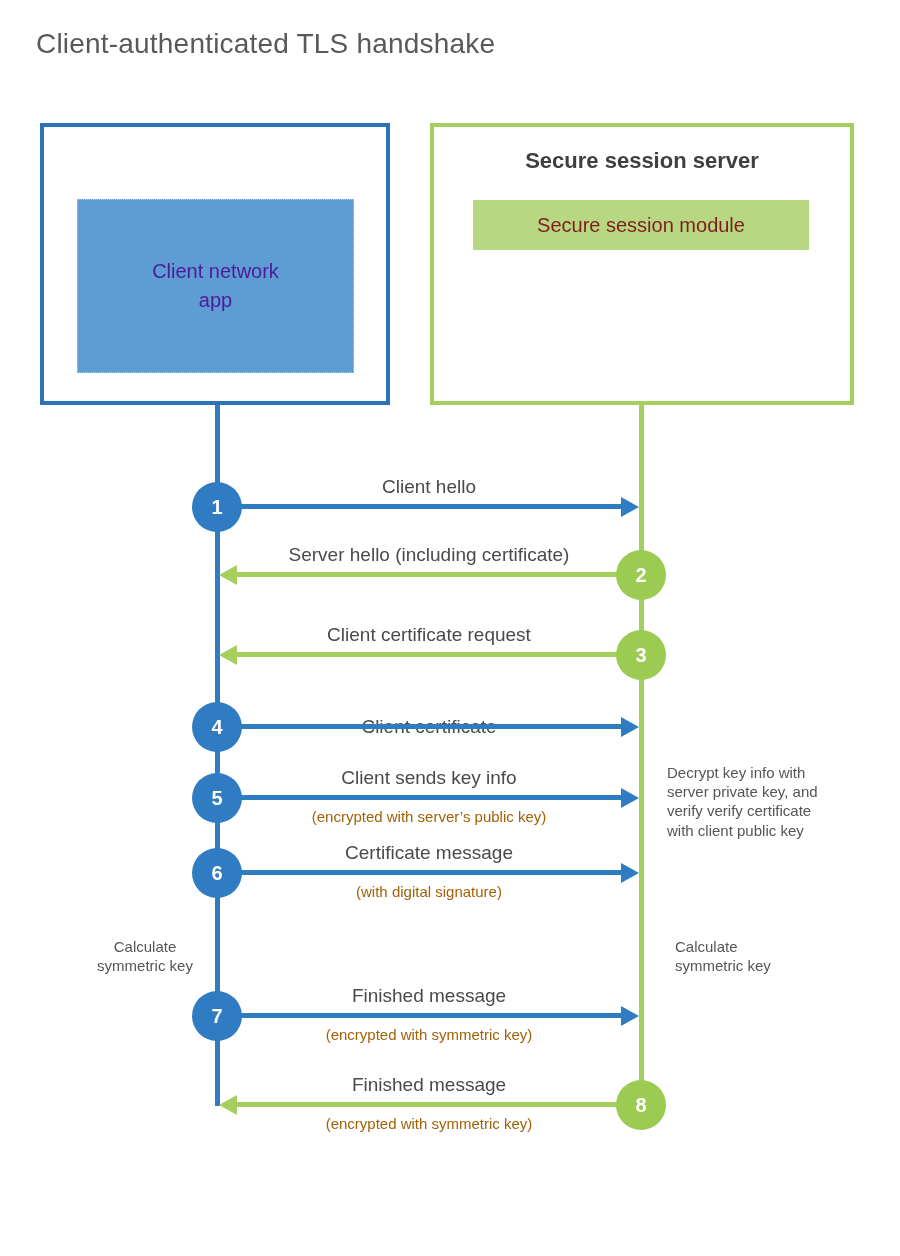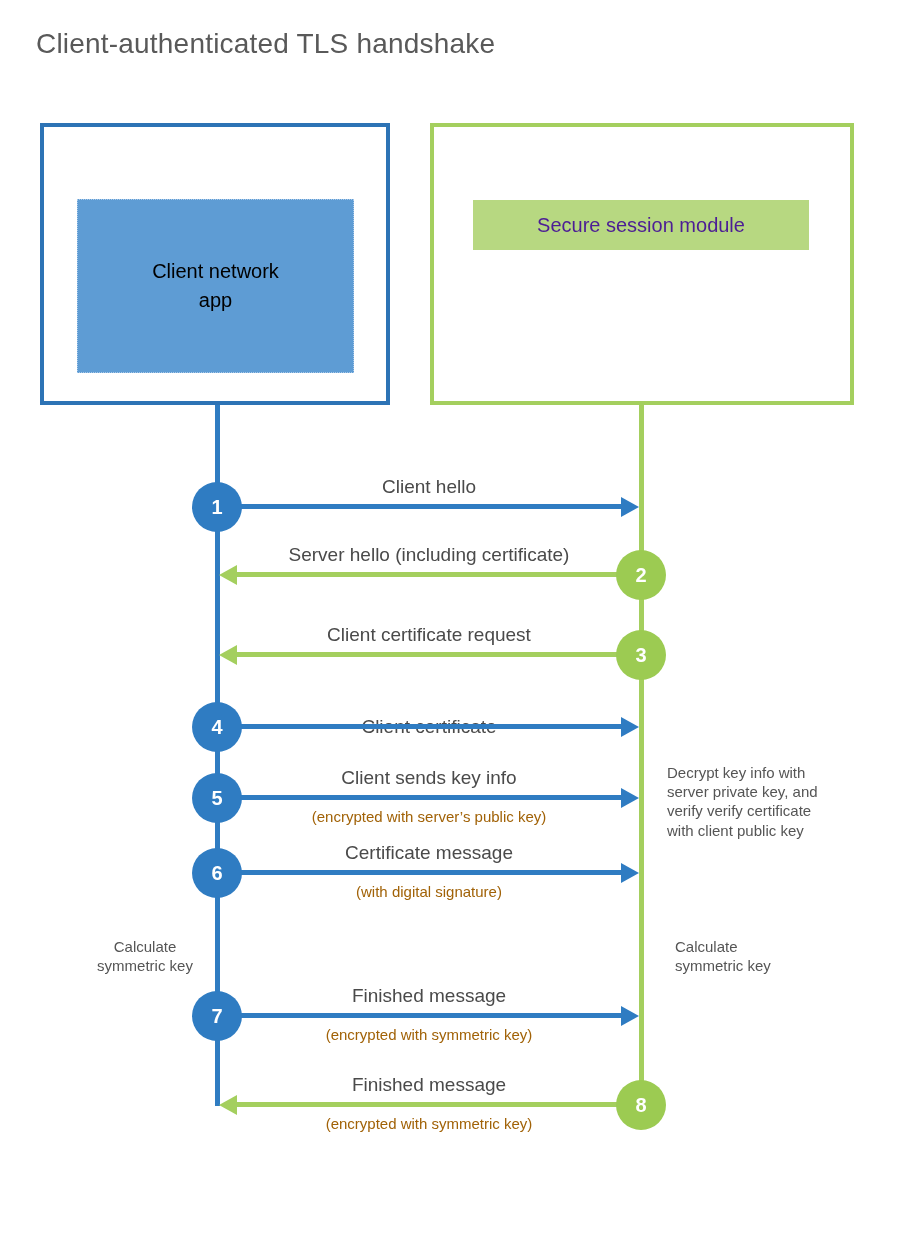--- a/index.html
+++ b/index.html
@@ -47,27 +47,27 @@
     left: 77px; top: 199px; width: 277px; height: 174px;
     background: #5e9cd4;
     border: 1px dotted #a9c9e9;
     display: flex; align-items: center; justify-content: center;
   }
   .client-app-box span {
     width: 160px;
     text-align: center;
     font-size: 20px;
     line-height: 1.45;
-    color: #000000;
+    color: #4c1d95;
   }
 
   .server-bar {
     left: 473px; width: 336px; height: 50px;
     background: #b7d881;
-    color: #4c1d95;
+    color: #7f1d1d;
     font-size: 20px;
     line-height: 50px;
     text-align: center;
   }
 
   
   .lifeline { width: 5px; top: 405px; height: 701px; }
   .lifeline.blue  { left: 215px; background: #2f7cc2; }
   .lifeline.green { left: 639px; background: #a4cf5e; height: 700px; }
 
@@ -121,20 +121,21 @@
 <div class="page">
 
   <div class="abs diagram-title">Client-authenticated TLS handshake</div>
 
   <div class="abs actor-box client-box"></div>
   <div class="abs client-app-box">
     <span>Client network app</span>
   </div>
 
   <div class="abs actor-box server-box"></div>
+  <div class="abs actor-title server-title">Secure session server</div>
   <div class="abs server-bar" style="top:200px">Secure session module</div>
 
   <div class="abs lifeline blue"></div>
   <div class="abs lifeline green"></div>
 
   <div>
     <div class="abs msg-label" style="top:476px">Client hello</div>
     <div class="abs msg-line blue" style="top:504px"></div>
     <div class="abs arrowhead right" style="top:497px"></div>
     <div class="abs step-circle blue" style="top:482px">1</div>

